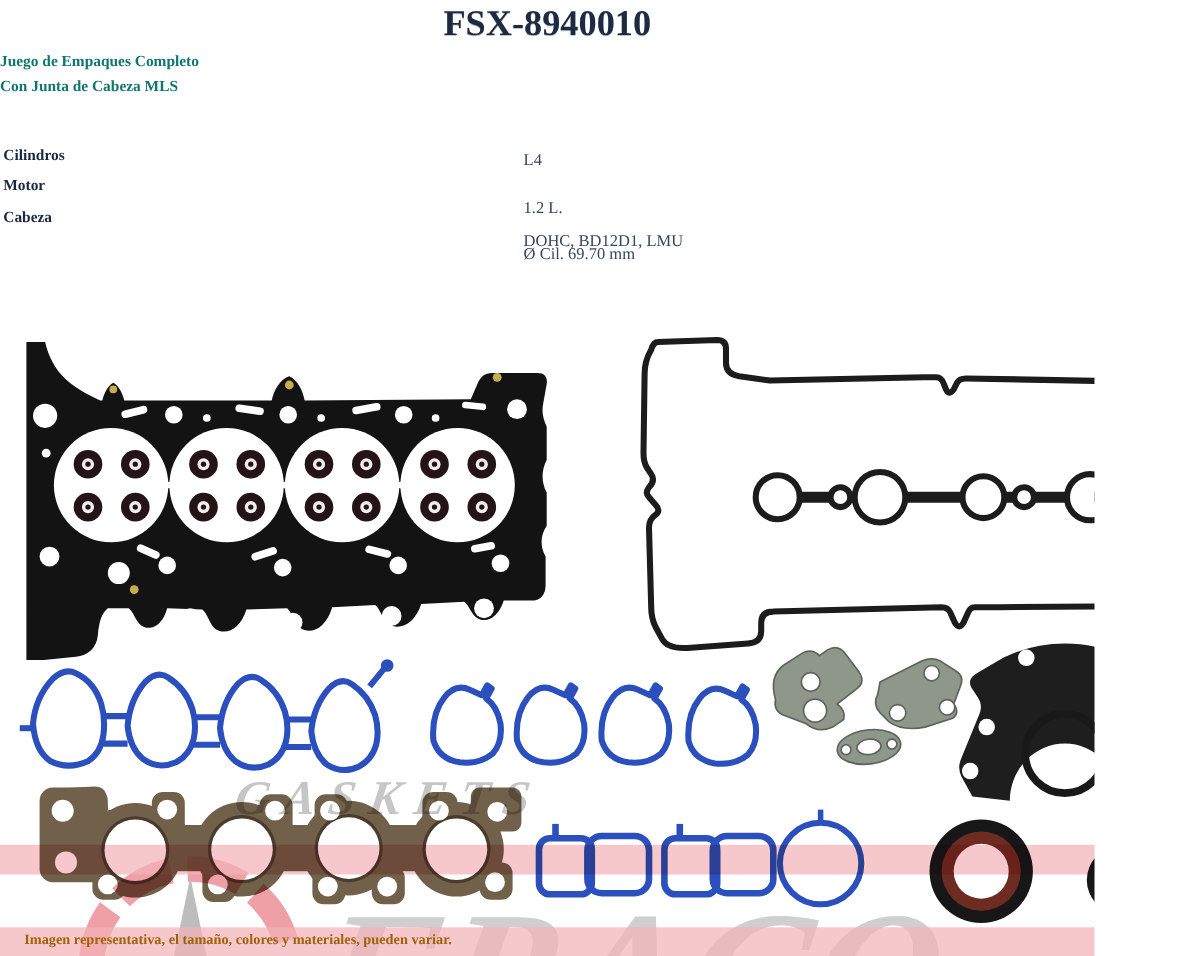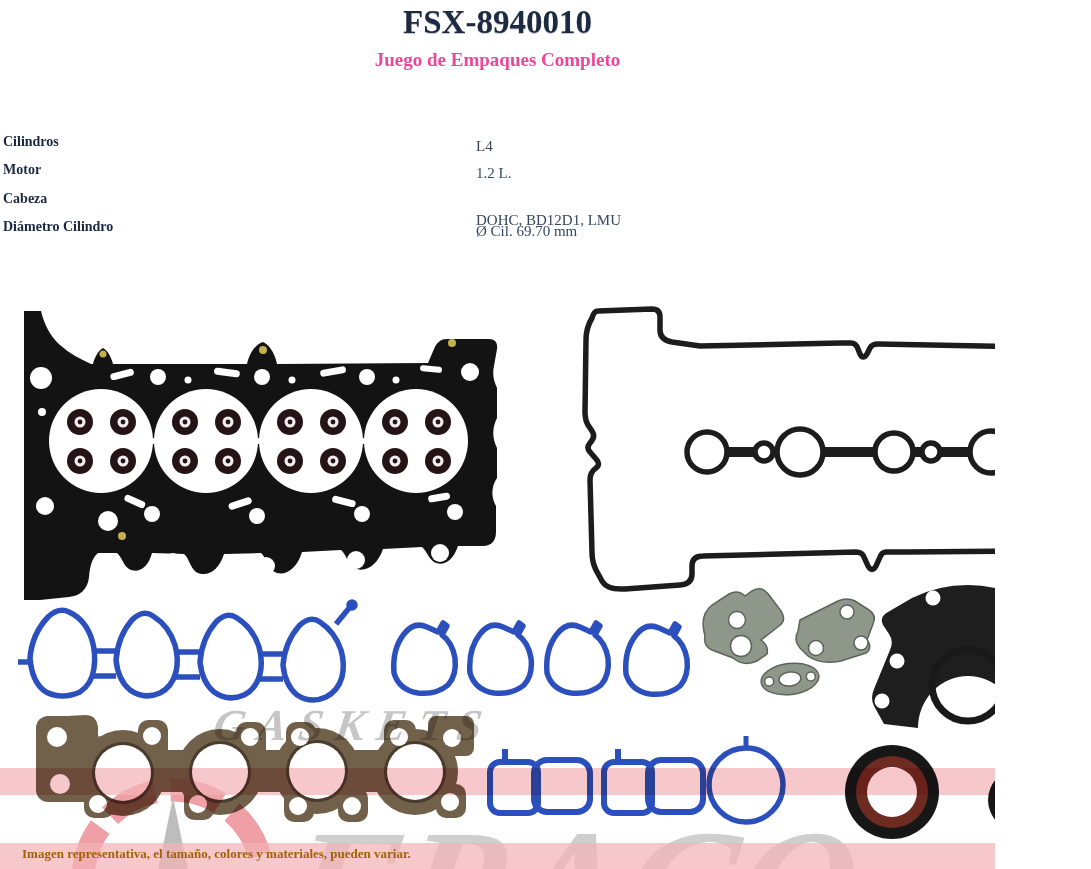--- a/index.html
+++ b/index.html
@@ -3,22 +3,22 @@
 <meta charset="utf-8">
 <style>
   html,body{margin:0;padding:0;background:#ffffff;}
   body{font-family:"Liberation Sans",sans-serif;}
   #stage{position:relative;width:995px;height:869px;background:#fff;overflow:hidden;font-family:Liberation Serif, serif;}
 
   
   .part-number{position:absolute;top:4px;left:0;width:100%;text-align:center;
     font-size:33px;font-weight:bold;color:#1c2a42;letter-spacing:0px;
     text-shadow:0 1px 0 rgba(20,30,50,.25);}
-  .subtitle{position:absolute;left:0;width:100%;text-align:center;
-    font-size:19px;font-weight:bold;color:#ec4899;}
+  .subtitle{position:absolute;left:0;width:100%;text-align:left;
+    font-size:14px;font-weight:bold;color:#0f766e;}
   .subtitle.l1{top:49px;}
   .subtitle.l2{top:72px;}
 
   
   .spec-label{position:absolute;left:3px;font-size:14px;font-weight:bold;color:#1a2740;white-space:nowrap;}
   .spec-value{position:absolute;left:476px;font-size:15px;color:#36465f;white-space:nowrap;}
 
   
   #figure{position:absolute;top:280px;left:0;width:1091px;height:589px;}
   .art{position:absolute;top:0;left:0;}
@@ -37,28 +37,28 @@
   
   .disclaimer{position:absolute;left:22px;top:846px;font-size:13px;font-weight:bold;color:#a16207;z-index:4;}
 </style>
 </head>
 <body>
 
 <div id="stage">
 
   <div class="part-number">FSX-8940010</div>
   <div class="subtitle l1">Juego de Empaques Completo</div>
+  <div class="subtitle l2">Con Junta de Cabeza MLS</div>
 
   <div class="spec-label" style="top:134px">Cilindros</div>
   <div class="spec-label" style="top:162px">Motor</div>
   <div class="spec-label" style="top:191px">Cabeza</div>
-  <div class="spec-label" style="top:219px">Diámetro Cilindro</div>
 
   <div class="spec-value" style="top:138px">L4</div>
-  <div class="spec-value" style="top:165px">1.2 L.</div>
+  <div class="spec-value" style="top:182px">1.2 L.</div>
   <div class="spec-value" style="top:212px">DOHC, BD12D1, LMU</div>
   <div class="spec-value" style="top:223px">Ø Cil. 69.70 mm</div>
 
   <div id="figure">
 
     <svg id="artsvg" class="art" width="1091" height="589" viewBox="0 280 1091 589">
 
       <defs>
 
         <path id="bluePort" d="M -31,12 Q -33,-12 -21,-27 Q -11,-40 2,-34 L 13,-29 L 18,-38 L 22,-35 L 17,-26 Q 27,-19 30,-3 Q 32,14 23,24 Q 11,34 -7,32 Q -26,29 -31,12 Z" fill="none" stroke="#2b50bd" stroke-width="5.5" stroke-linejoin="round"></path>

